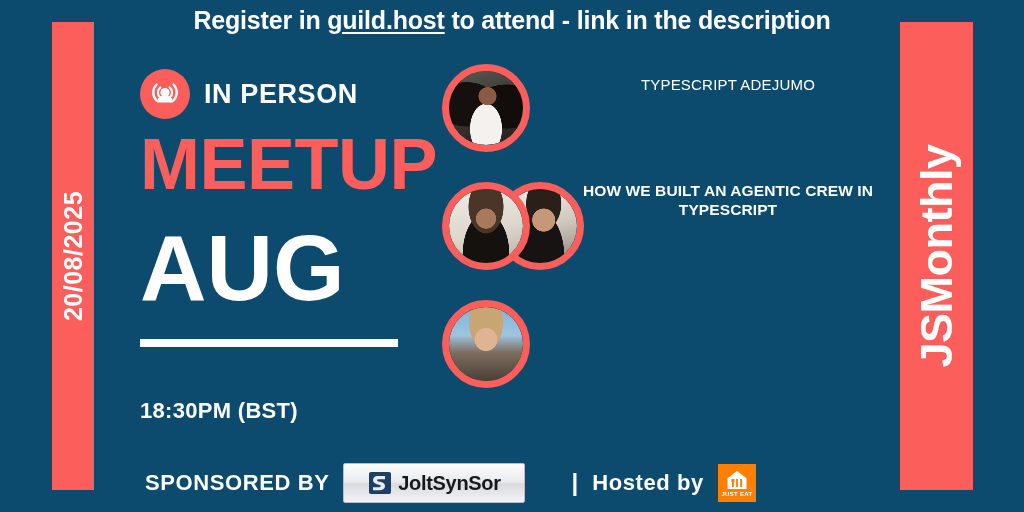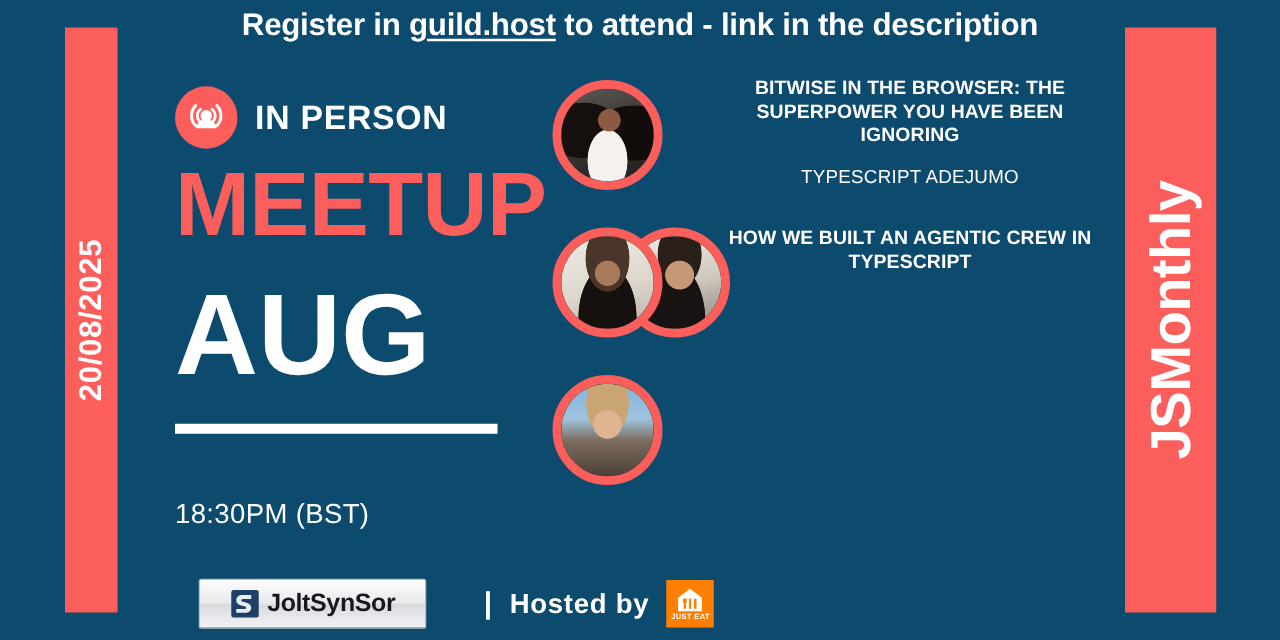--- a/index.html
+++ b/index.html
@@ -120,21 +120,21 @@
   }
   #rule {
     width: 258px;
     height: 8px;
     background: #ffffff;
     margin-top: 28px;
   }
   #time-text {
     color: #ffffff;
     font-size: 22px;
-    font-weight: normal;
+    font-weight: bold;
     margin-top: 51px;
     letter-spacing: 0.3px;
   }
 
   
   #footer {
     position: absolute;
     left: 145px;
     top: 462px;
     display: flex;
@@ -321,20 +321,21 @@
       <span class="inperson-label">IN PERSON</span>
     </div>
 
     <div id="meetup-title">MEETUP</div>
     <div id="month-title">AUG</div>
     <div id="rule"></div>
     <div id="time-text">18:30PM (BST)</div>
   </div>
 
   <div id="footer">
+    <span class="footer-label">SPONSORED BY</span>
 
     <span class="sponsor-plaque">
       <span class="sponsor-mark">
         <svg width="24" height="24" viewBox="0 0 24 24" aria-hidden="true">
           <rect x="1" y="1" width="22" height="22" rx="2" fill="#1f3f66"></rect>
           <path d="M17 5H9.5C6.9 5 5 6.8 5 9.1c0 2.3 1.8 3.6 4 4.2l2.6.7c.9.25 1.3.6 1.3 1.1 0 .7-.6 1.1-1.7 1.1H5v3h7.2c2.8 0 4.8-1.6 4.8-4.1 0-2.2-1.5-3.4-3.9-4l-2.5-.65C9.6 10.2 9.1 9.9 9.1 9.3c0-.65.55-1.05 1.6-1.05H17z" fill="#e9edf3"></path>
         </svg>
       </span>
       <span class="sponsor-name">JoltSynSor</span>
     </span>
@@ -356,21 +357,20 @@
 
   <div id="talks">
 
     <div class="talk" id="talk-1">
       <span class="avatars">
         <span class="avatar avatar-a">
             <span class="photo ph1"></span>
           </span>
       </span>
       <span class="talk-text">
-        <span class="talk-title">BITWISE IN THE BROWSER: THE SUPERPOWER YOU HAVE BEEN IGNORING</span>
         <div class="talk-speaker">TYPESCRIPT ADEJUMO</div>
       </span>
     </div>
 
     <div class="talk" id="talk-2">
       <span class="avatars">
         <span class="avatar avatar-a">
             <span class="photo ph2"></span>
           </span>
         <span class="avatar avatar-b">

